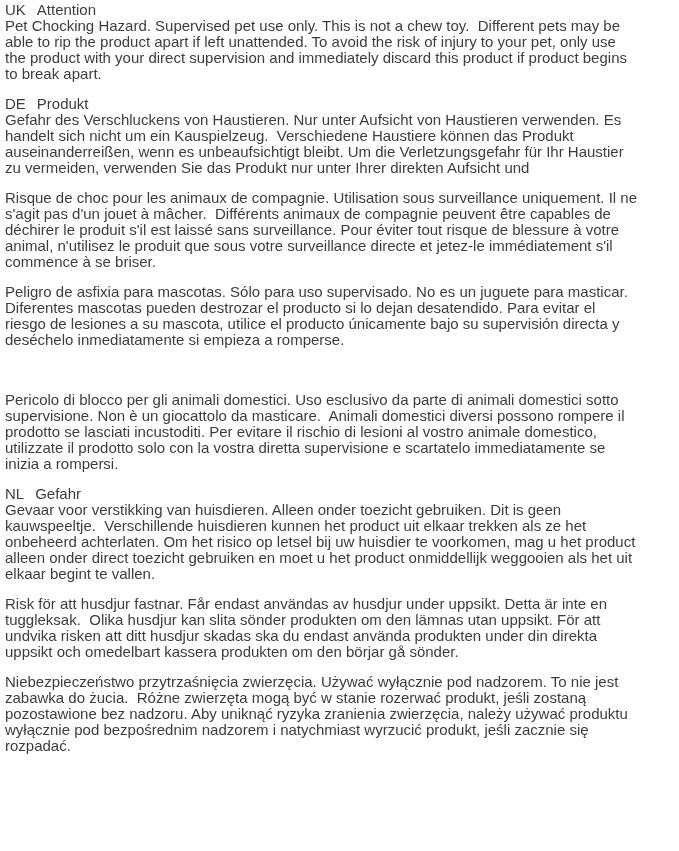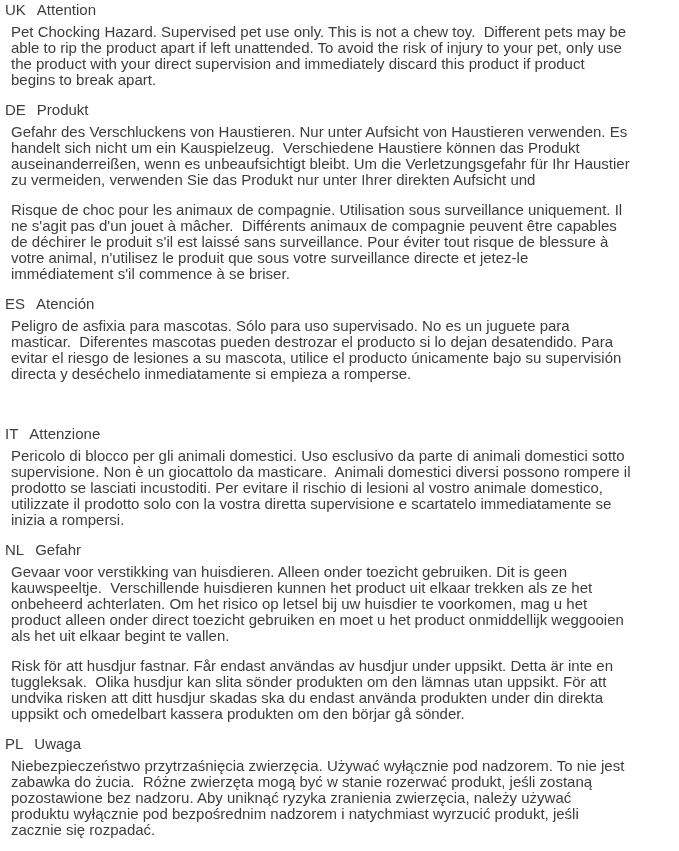--- a/index.html
+++ b/index.html
@@ -34,21 +34,21 @@
     color: #3d3d3d;
   }
   .heading .lang-code {
     display: inline-block;
   }
   .heading .lang-title {
     display: inline-block;
     margin-left: 11px;
   }
   .body-text {
-    margin: 6px;
+    margin: 0;
     font-size: 15px;
     line-height: 16px;
     white-space: pre-wrap;
     color: #3d3d3d;
   }
 </style>
 </head>
 <body>
 
 <main class="doc" id="doc-root">
@@ -60,35 +60,32 @@
   <section class="section">
     <h2 class="heading"><span class="lang-code">DE</span><span class="lang-title">Produkt</span></h2>
     <p class="body-text">Gefahr des Verschluckens von Haustieren. Nur unter Aufsicht von Haustieren verwenden. Es handelt sich nicht um ein Kauspielzeug.  Verschiedene Haustiere können das Produkt auseinanderreißen, wenn es unbeaufsichtigt bleibt. Um die Verletzungsgefahr für Ihr Haustier zu vermeiden, verwenden Sie das Produkt nur unter Ihrer direkten Aufsicht und</p>
   </section>
 
   <section class="section">
     <p class="body-text">Risque de choc pour les animaux de compagnie. Utilisation sous surveillance uniquement. Il ne s'agit pas d'un jouet à mâcher.  Différents animaux de compagnie peuvent être capables de déchirer le produit s'il est laissé sans surveillance. Pour éviter tout risque de blessure à votre animal, n'utilisez le produit que sous votre surveillance directe et jetez-le immédiatement s'il commence à se briser.</p>
   </section>
 
   <section class="section">
-    <h2 class="heading"><span class="lang-code">ES</span><span class="lang-title">Atención</span></h2>
     <p class="body-text">Peligro de asfixia para mascotas. Sólo para uso supervisado. No es un juguete para masticar.  Diferentes mascotas pueden destrozar el producto si lo dejan desatendido. Para evitar el riesgo de lesiones a su mascota, utilice el producto únicamente bajo su supervisión directa y deséchelo inmediatamente si empieza a romperse.</p>
   </section>
 
   <section class="section">
-    <h2 class="heading"><span class="lang-code">IT</span><span class="lang-title">Attenzione</span></h2>
     <p class="body-text">Pericolo di blocco per gli animali domestici. Uso esclusivo da parte di animali domestici sotto supervisione. Non è un giocattolo da masticare.  Animali domestici diversi possono rompere il prodotto se lasciati incustoditi. Per evitare il rischio di lesioni al vostro animale domestico, utilizzate il prodotto solo con la vostra diretta supervisione e scartatelo immediatamente se inizia a rompersi.</p>
   </section>
 
   <section class="section">
     <h2 class="heading"><span class="lang-code">NL</span><span class="lang-title">Gefahr</span></h2>
     <p class="body-text">Gevaar voor verstikking van huisdieren. Alleen onder toezicht gebruiken. Dit is geen kauwspeeltje.  Verschillende huisdieren kunnen het product uit elkaar trekken als ze het onbeheerd achterlaten. Om het risico op letsel bij uw huisdier te voorkomen, mag u het product alleen onder direct toezicht gebruiken en moet u het product onmiddellijk weggooien als het uit elkaar begint te vallen.</p>
   </section>
 
   <section class="section">
     <p class="body-text">Risk för att husdjur fastnar. Får endast användas av husdjur under uppsikt. Detta är inte en tuggleksak.  Olika husdjur kan slita sönder produkten om den lämnas utan uppsikt. För att undvika risken att ditt husdjur skadas ska du endast använda produkten under din direkta uppsikt och omedelbart kassera produkten om den börjar gå sönder.</p>
   </section>
 
   <section class="section">
-    <h2 class="heading"><span class="lang-code">PL</span><span class="lang-title">Uwaga</span></h2>
     <p class="body-text">Niebezpieczeństwo przytrzaśnięcia zwierzęcia. Używać wyłącznie pod nadzorem. To nie jest zabawka do żucia.  Różne zwierzęta mogą być w stanie rozerwać produkt, jeśli zostaną pozostawione bez nadzoru. Aby uniknąć ryzyka zranienia zwierzęcia, należy używać produktu wyłącznie pod bezpośrednim nadzorem i natychmiast wyrzucić produkt, jeśli zacznie się rozpadać.</p>
   </section>
 </main>
 
 </body></html>

